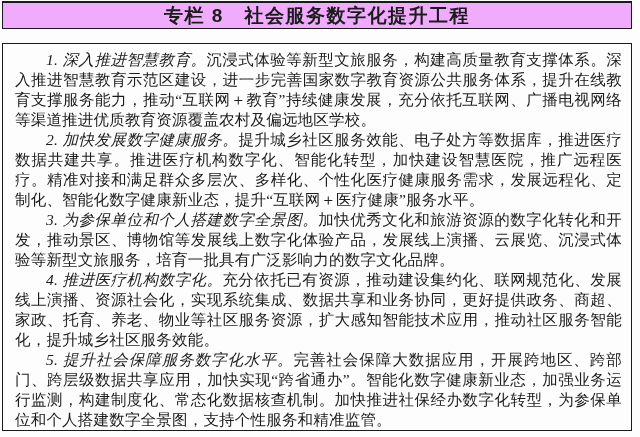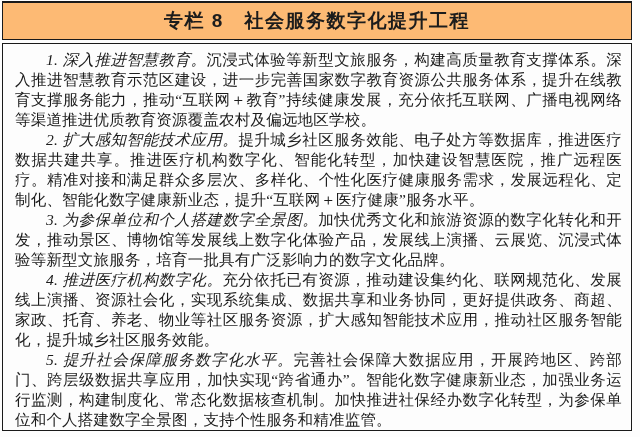--- a/index.html
+++ b/index.html
@@ -14,28 +14,28 @@
     background: #fdfdfd;
     font-family: "Liberation Serif", "DejaVu Serif", serif;
     color: #1c1c1c;
     overflow: hidden;
   }
   .title-box {
     position: absolute;
     left: 2px;
     top: 1px;
     width: 630px;
-    height: 39px;
+    height: 28px;
     box-sizing: border-box;
     border: 1px solid #1a1a1a;
     border-top-width: 2px;
     display: flex;
     align-items: center;
     justify-content: center;
-    background: #fdba74;
+    background: #f0abfc;
   }
   .title {
     font-family: "Liberation Sans", "DejaVu Sans", sans-serif;
     font-weight: 700;
     font-size: 19px;
     letter-spacing: 1.5px;
     white-space: nowrap;
   }
   .content-box {
     position: absolute;
@@ -69,21 +69,21 @@
   <div class="title-box">
     <div class="title">专栏 8　社会服务数字化提升工程</div>
   </div>
 
   <div class="content-box">
 
     <p class="para"><span class="lead">1.</span>
       <span class="lead">深入推进智慧教育。</span><span>沉浸式体验等新型文旅服务，构建高质量教育支撑体系。深入推进智慧教育示范区建设，进一步完善国家数字教育资源公共服务体系，提升在线教育支撑服务能力，推动“互联网＋教育”持续健康发展，充分依托互联网、广播电视网络等渠道推进优质教育资源覆盖农村及偏远地区学校。</span></p>
 
     <p class="para"><span class="lead">2.</span>
-      <span class="lead">扩大感知智能技术应用。</span><span>提升城乡社区服务效能、电子处方等数据库，推进医疗数据共建共享。推进医疗机构数字化、智能化转型，加快建设智慧医院，推广远程医疗。精准对接和满足群众多层次、多样化、个性化医疗健康服务需求，发展远程化、定制化、智能化数字健康新业态，提升“互联网＋医疗健康”服务水平。</span></p>
+      <span class="lead">加快发展数字健康服务。</span><span>提升城乡社区服务效能、电子处方等数据库，推进医疗数据共建共享。推进医疗机构数字化、智能化转型，加快建设智慧医院，推广远程医疗。精准对接和满足群众多层次、多样化、个性化医疗健康服务需求，发展远程化、定制化、智能化数字健康新业态，提升“互联网＋医疗健康”服务水平。</span></p>
 
     <p class="para"><span class="lead">3.</span>
       <span class="lead">为参保单位和个人搭建数字全景图。</span><span>加快优秀文化和旅游资源的数字化转化和开发，推动景区、博物馆等发展线上数字化体验产品，发展线上演播、云展览、沉浸式体验等新型文旅服务，培育一批具有广泛影响力的数字文化品牌。</span></p>
 
     <p class="para"><span class="lead">4.</span>
       <span class="lead">推进医疗机构数字化。</span><span>充分依托已有资源，推动建设集约化、联网规范化、发展线上演播、资源社会化，实现系统集成、数据共享和业务协同，更好提供政务、商超、家政、托育、养老、物业等社区服务资源，扩大感知智能技术应用，推动社区服务智能化，提升城乡社区服务效能。</span></p>
 
     <p class="para"><span class="lead">5.</span>
       <span class="lead">提升社会保障服务数字化水平。</span><span>完善社会保障大数据应用，开展跨地区、跨部门、跨层级数据共享应用，加快实现“跨省通办”。智能化数字健康新业态，加强业务运行监测，构建制度化、常态化数据核查机制。加快推进社保经办数字化转型，为参保单位和个人搭建数字全景图，支持个性服务和精准监管。</span></p>
 

